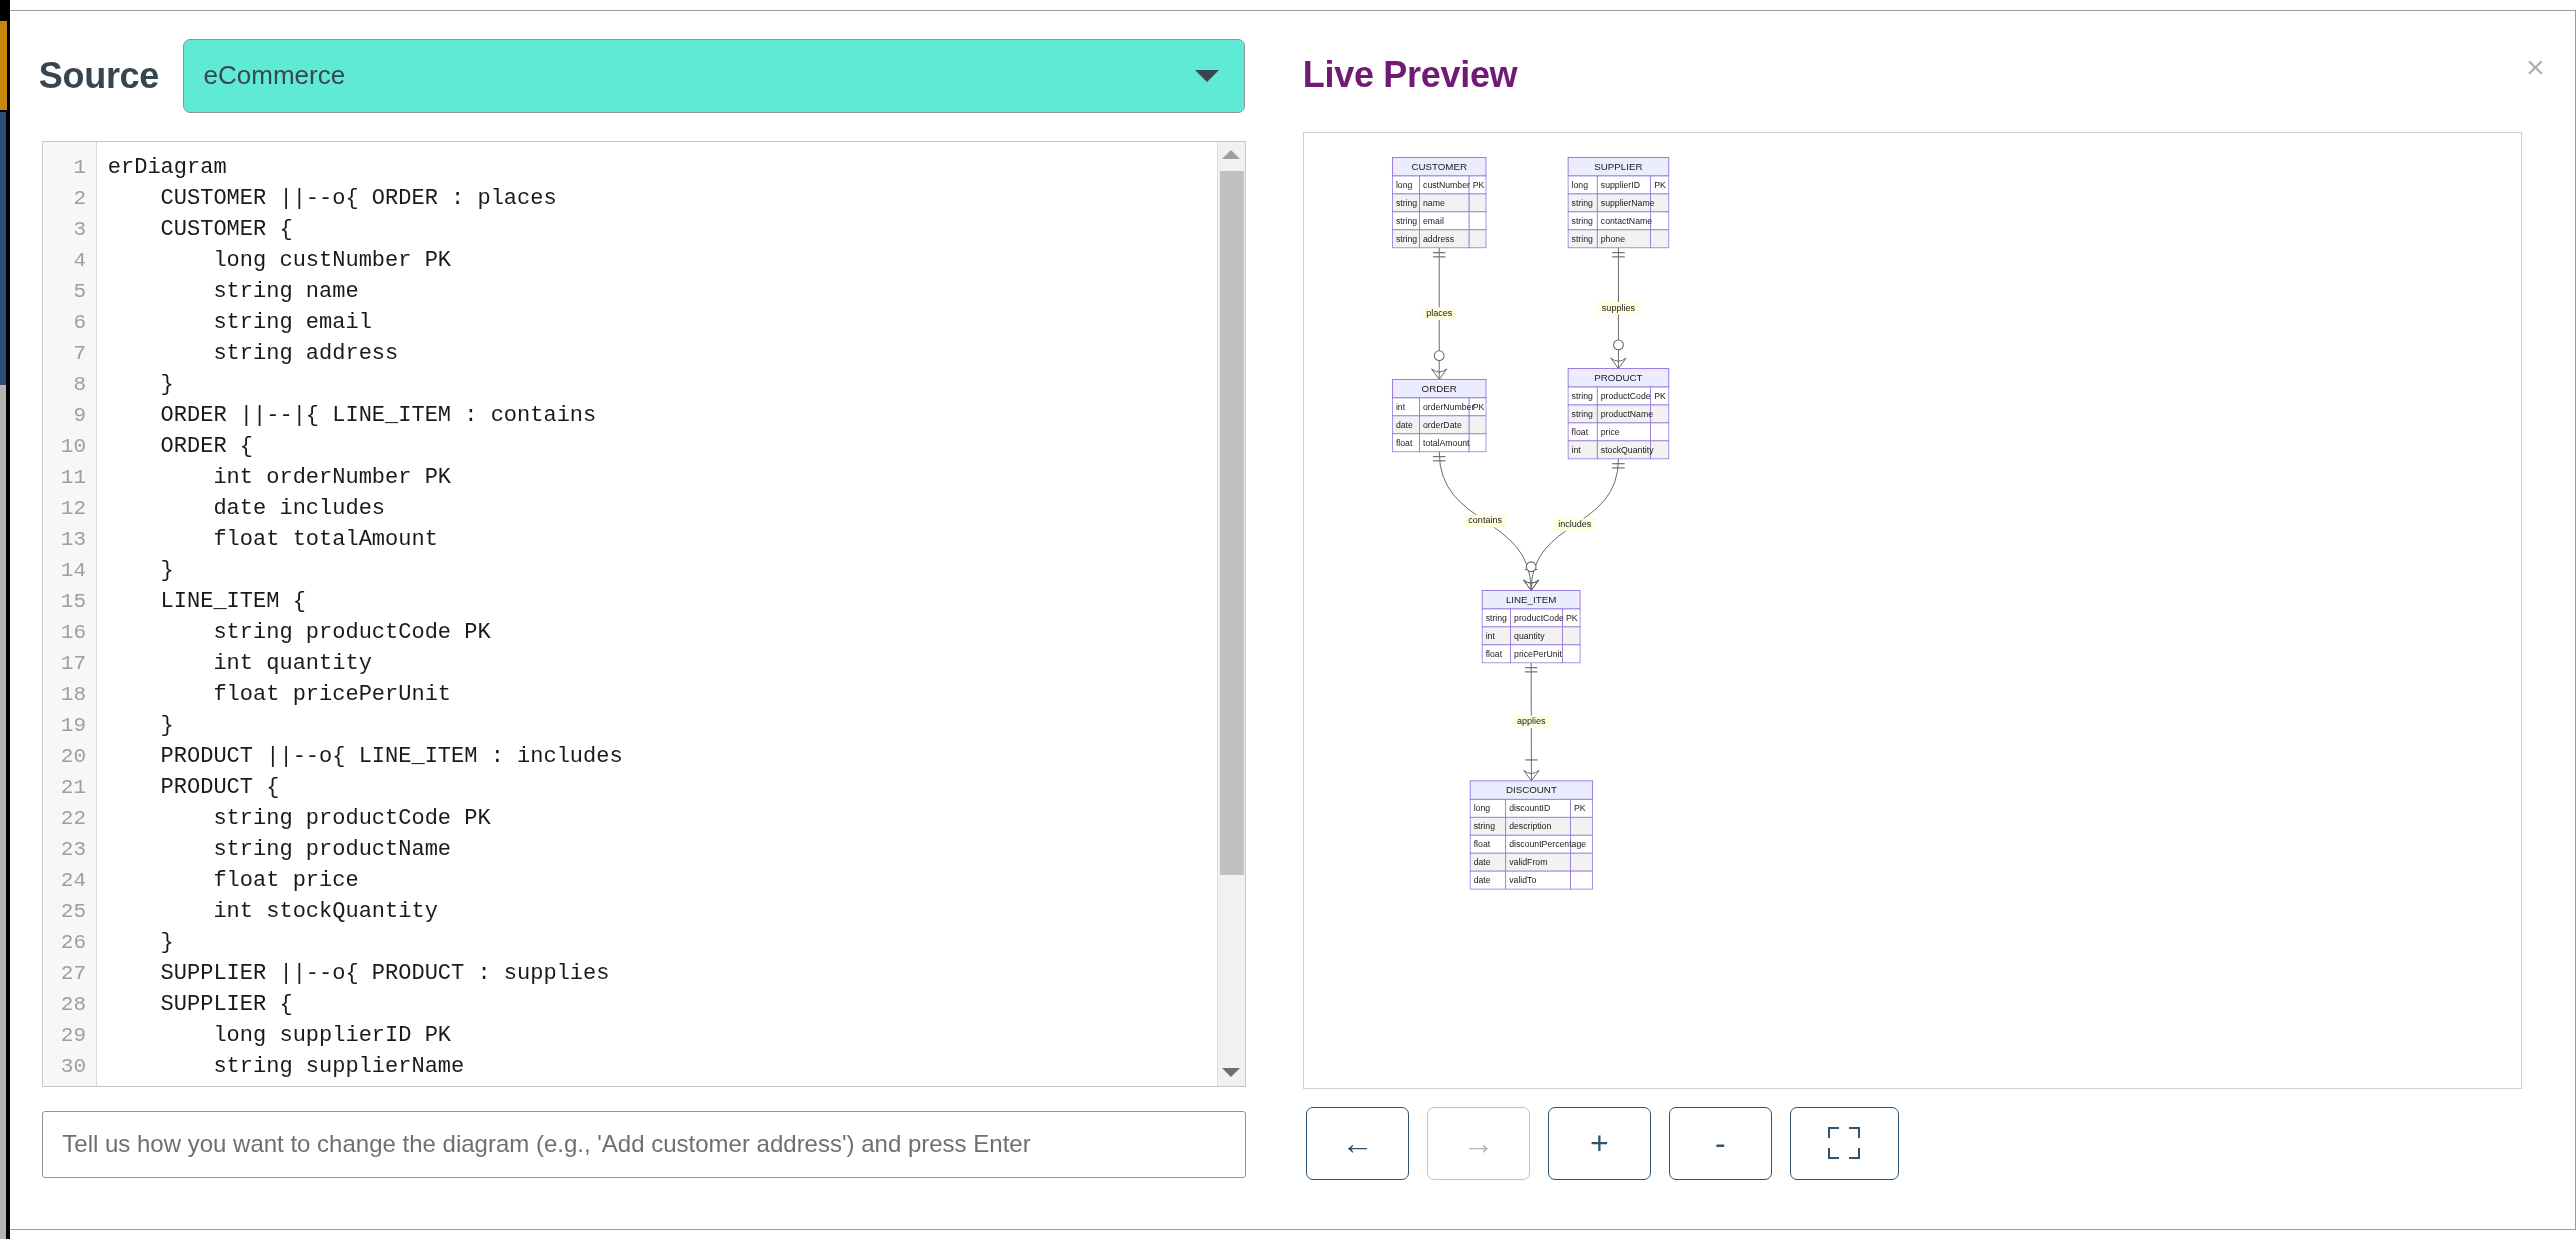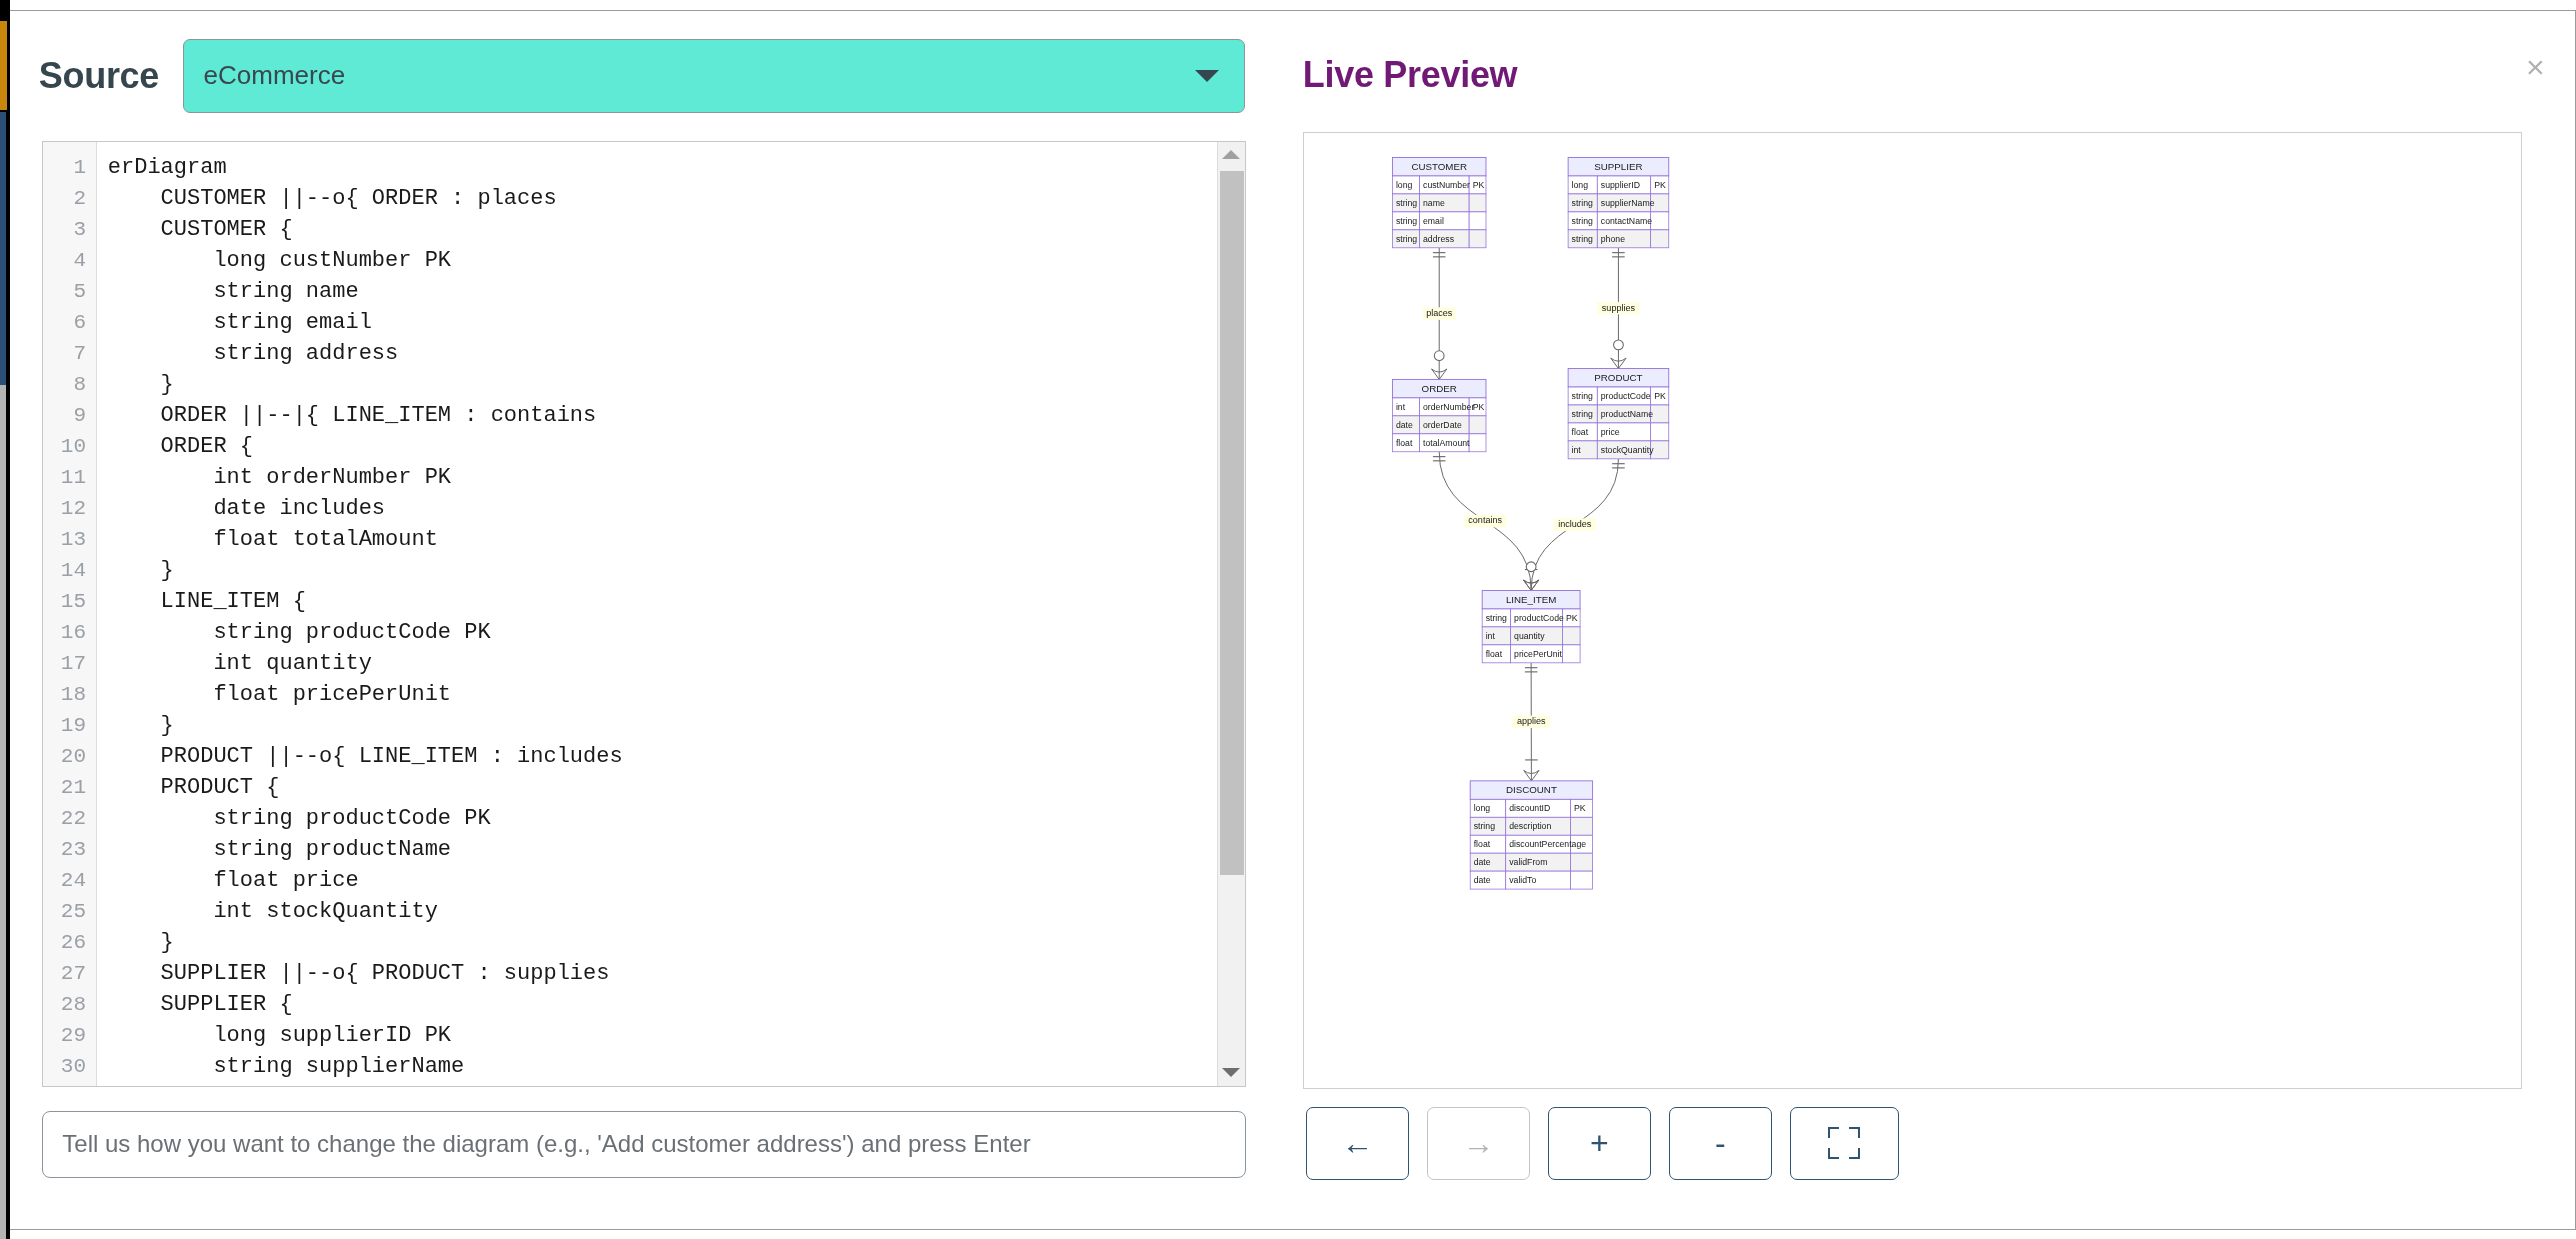--- a/index.html
+++ b/index.html
@@ -120,21 +120,21 @@
     position: absolute; left: 2.1px; top: 29px;
     width: 24px; height: 704px;
     background: #c1c1c1;
     cursor: pointer;
   }
 
   
   #prompt-input {
     position: absolute; left: 32px; top: 1100px;
     width: 1204px; height: 67px;
-    border: 1.4px solid #8c959d; border-radius: 8px;
+    border: 1.4px solid #8c959d; border-radius: 3px;
     background: #ffffff;
     display: flex; align-items: center;
     padding: 0 19.5px;
     font-size: 24px; color: #6b7075;
     font-family: "Liberation Sans", sans-serif;
     outline: none;
   }
   #prompt-input::placeholder { color: #6b7075; }
 
   

